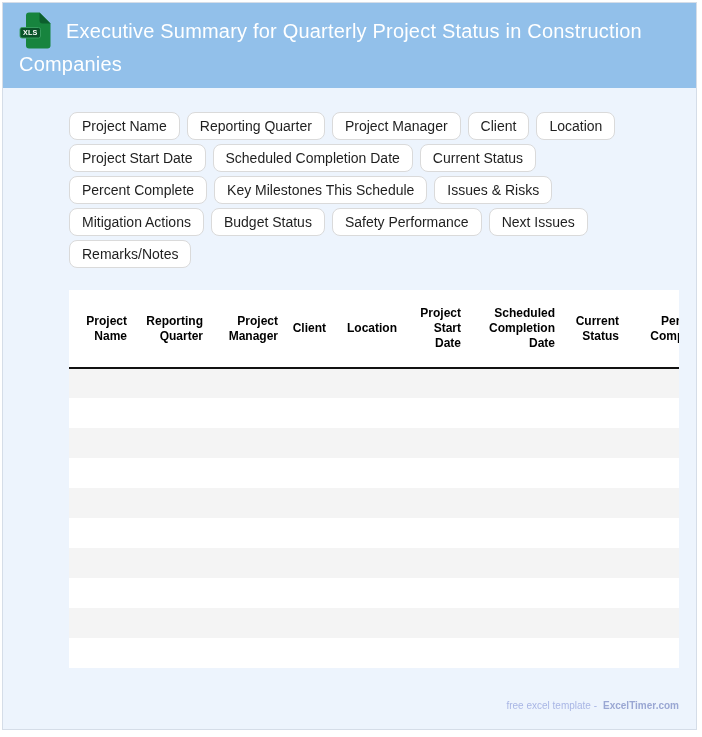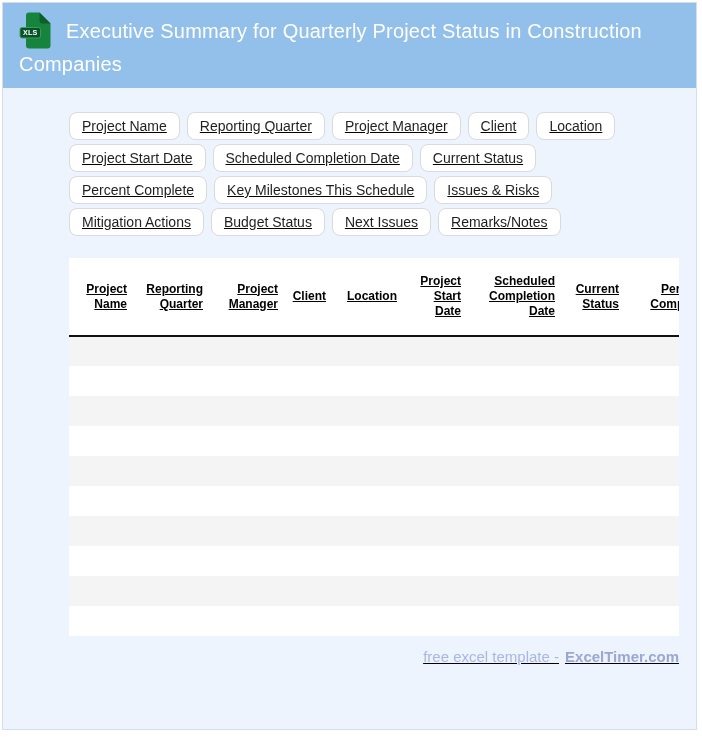--- a/index.html
+++ b/index.html
@@ -17,21 +17,21 @@
   }
   .card-title {
     font-size:20px; line-height:30px; font-weight:400;
     color:var(--title-text, #ffffff);
     letter-spacing:0.2px;
   }
   .xls-icon {
     display:inline-block; width:32px; height:37px;
     vertical-align:-11px; margin-right:15px;
   }
-  .content { margin-left:66px; width:610px;text-decoration:underline; }
+  .content { margin-left:66px; width:610px; }
   .pills {
     margin-top:24px;
     display:flex; flex-wrap:wrap;
     column-gap:7px; row-gap:4px;
   }
   .pill {
     display:inline-block; white-space:nowrap;
     height:28px; line-height:26px;
     padding:0 12px;
     background:var(--pill-bg, #ffffff);
@@ -49,22 +49,22 @@
     height:78px; vertical-align:middle; text-align:right;
     padding:0 6px;
     font-size:12px; line-height:15px; font-weight:bold;
     color:#000000;
     border-bottom:2px solid var(--header-border, #111111);
     word-wrap:break-word;
   }
   tbody td { height:30px; }
   tbody tr:nth-child(odd) { background:var(--row-alt, #f4f4f4); }
   .footer {
-    margin-top:12px; width:610px; text-align:right;
-    font-size:15px; color:var(--footer-text, #a9b6e5);
+    margin-top:32px; width:610px; text-align:right;
+    font-size:10px; color:var(--footer-text, #a9b6e5);
   }
   .footer .brand {
     font-weight:bold; margin-left:6px;
     color:var(--footer-brand, #9aa7d3);
   }
 </style>
 </head>
 <body>
 
 <div class="card">
@@ -89,20 +89,21 @@
         <span class="pill">Client</span>
         <span class="pill">Location</span>
         <span class="pill">Project Start Date</span>
         <span class="pill">Scheduled Completion Date</span>
         <span class="pill">Current Status</span>
         <span class="pill">Percent Complete</span>
         <span class="pill">Key Milestones This Schedule</span>
         <span class="pill">Issues &amp; Risks</span>
         <span class="pill">Mitigation Actions</span>
         <span class="pill">Budget Status</span>
+        <span class="pill">Safety Performance</span>
         <span class="pill">Next Issues</span>
         <span class="pill">Remarks/Notes</span>
       </div>
 
     <div class="table-wrap">
       <table>
         <thead>
           <tr>
               <th style="width: 64px;">Project Name</th>
               <th style="width: 76px;">Reporting Quarter</th>

